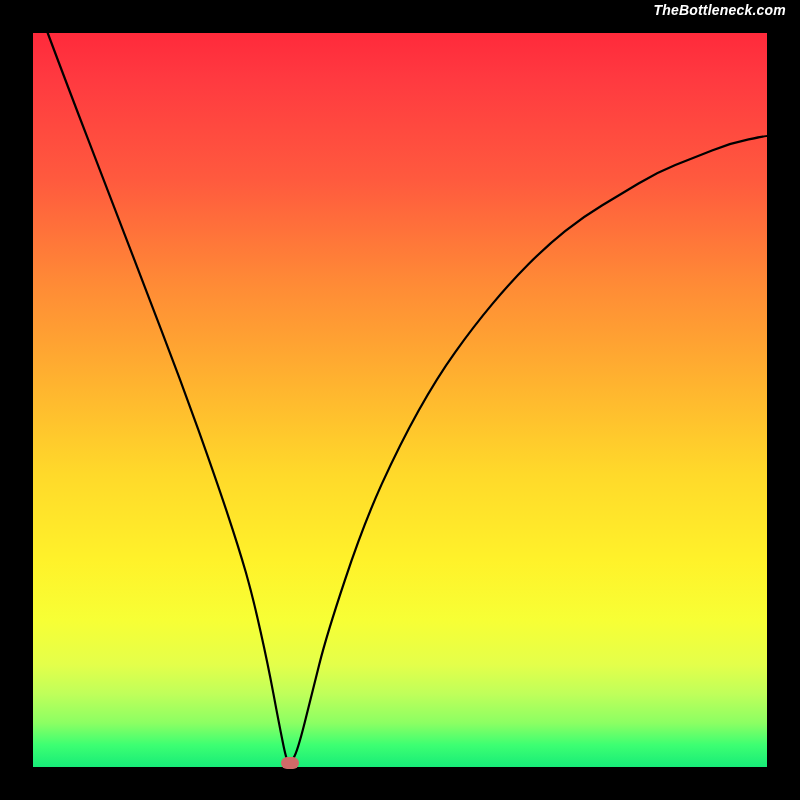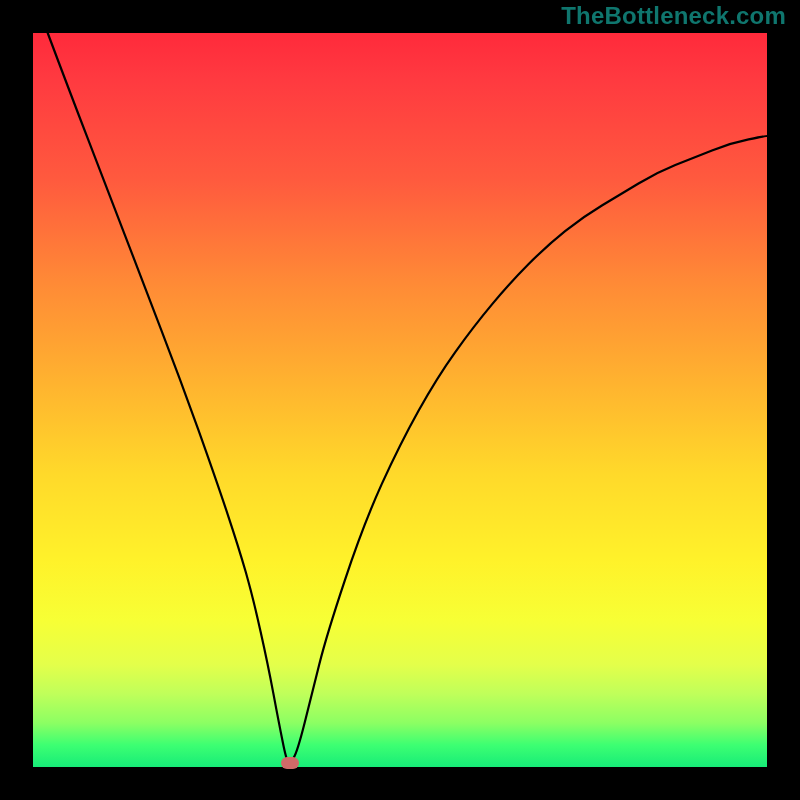--- a/index.html
+++ b/index.html
@@ -8,24 +8,25 @@
     position: relative;
     width: 800px;
     height: 800px;
     background: #000;
   }
   .attribution {
     position: absolute;
     top: 2px;
     right: 14px;
     font-family: Arial, Helvetica, sans-serif;
-    font-size: 24px;
+    font-size: 14px;
     font-weight: bold;
-    color: #0f766e;
+    color: #ffffff;
     letter-spacing: 0.2px;
+    font-style: italic;
   }
   .plot-area {
     position: absolute;
     left: 33px;
     top: 33px;
     width: 734px;
     height: 734px;
     
     background: linear-gradient(to bottom,
       #ff2a3b 0%,

